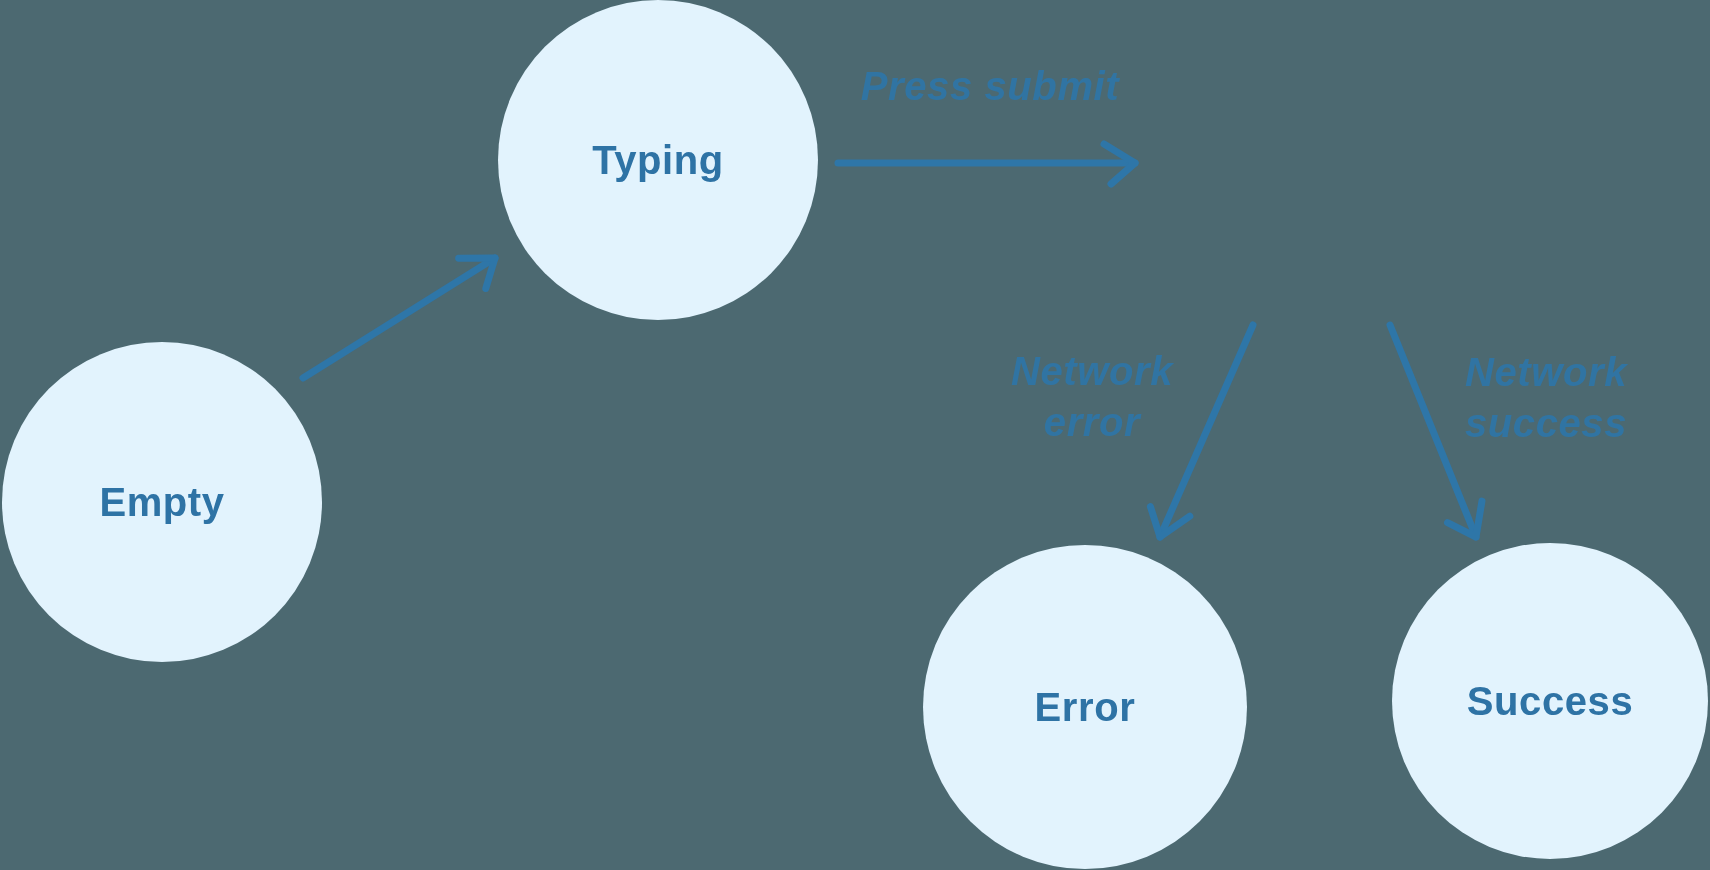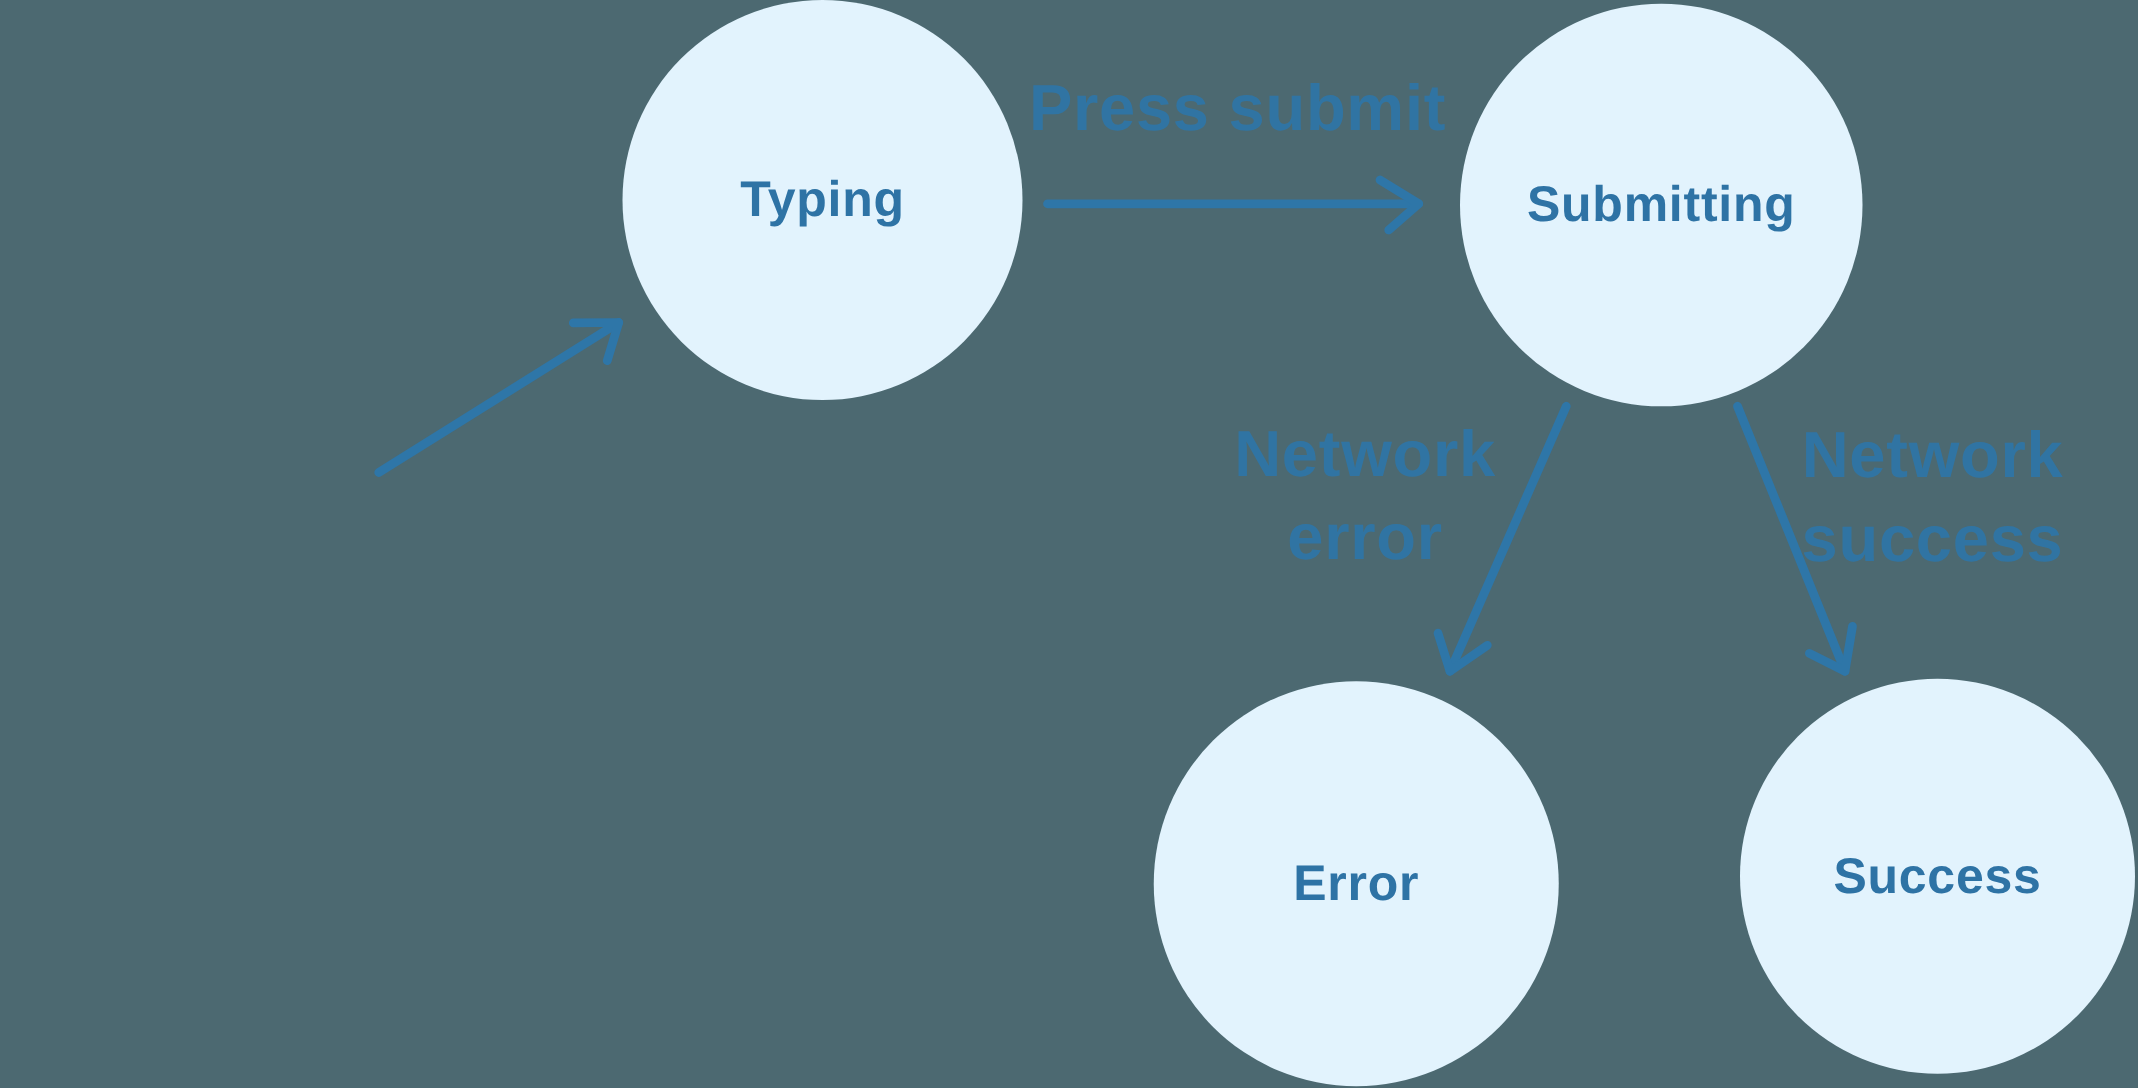--- a/index.html
+++ b/index.html
@@ -56,27 +56,28 @@
   }
   .node-empty      { left: 2px;    top: 342px; width: 320px; height: 320px; }
   .node-typing     { left: 498px;  top: 0px;   width: 320px; height: 320px; }
   .node-submitting { left: 1168px; top: 3px;   width: 322px; height: 322px; }
   .node-error      { left: 923px;  top: 545px; width: 324px; height: 324px; }
   .node-success    { left: 1392px; top: 543px; width: 316px; height: 316px; }
   .edge-label {
     position: absolute;
     transform: translate(-50%, -50%);
     color: var(--edge-label, #2E76A8);
-    font-size: 52px;
+    font-size: 40px;
     font-weight: 600;
     letter-spacing: 0.6px;
     line-height: 1.28;
     text-align: center;
     white-space: nowrap;
     opacity: 0.92;
+    font-style: italic;
   }
   .edge-label span { display: block; }
   .label-start-typing    { left: 330px;  top: 238px; }
   .label-press-submit    { left: 990px;  top: 87px;  }
   .label-network-error   { left: 1092px; top: 397px; }
   .label-network-success { left: 1546px; top: 398px; }
 </style>
 </head>
 <body>
 
@@ -87,28 +88,28 @@
       <marker id="arrowhead" markerUnits="userSpaceOnUse" markerWidth="90" markerHeight="90" refX="0" refY="0" orient="auto" overflow="visible">
         <path class="arrow-head-path" d="M -31 -19 L 0 0 L -24 21"></path>
       </marker>
     </defs>
     <line class="edge-line" x1="303" y1="378" x2="495" y2="258" marker-end="url(#arrowhead)"></line>
     <line class="edge-line" x1="838" y1="163" x2="1135" y2="163" marker-end="url(#arrowhead)"></line>
     <line class="edge-line" x1="1253" y1="325" x2="1160" y2="537" marker-end="url(#arrowhead)"></line>
     <line class="edge-line" x1="1390" y1="325" x2="1476" y2="537" marker-end="url(#arrowhead)"></line>
   </svg>
 
+  <div class="node node-empty">
+    <span class="node-label">Empty</span>
+  </div>
 
   <div class="node node-typing">
     <span class="node-label">Typing</span>
   </div>
 
-  <div class="node node-submitting">
-    <span class="node-label">Submitting</span>
-  </div>
 
   <div class="node node-error">
     <span class="node-label">Error</span>
   </div>
 
   <div class="node node-success">
     <span class="node-label">Success</span>
   </div>
 
 

